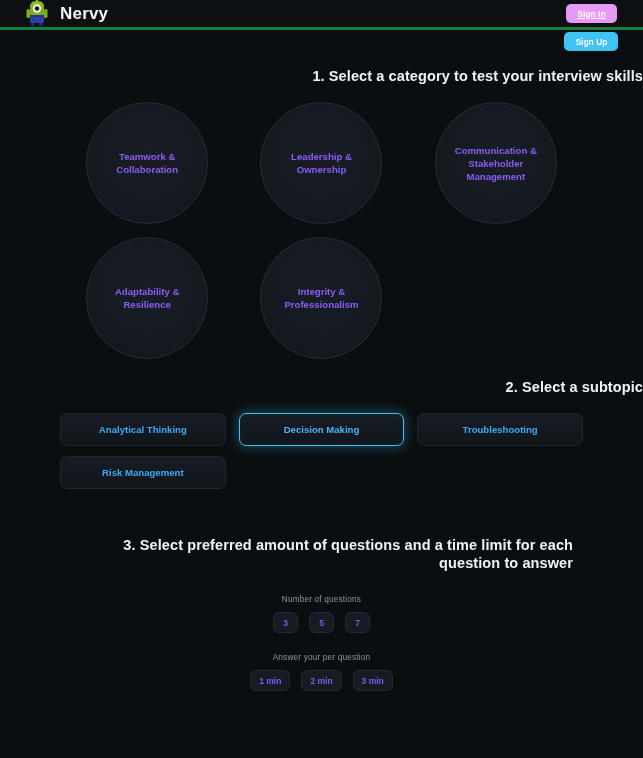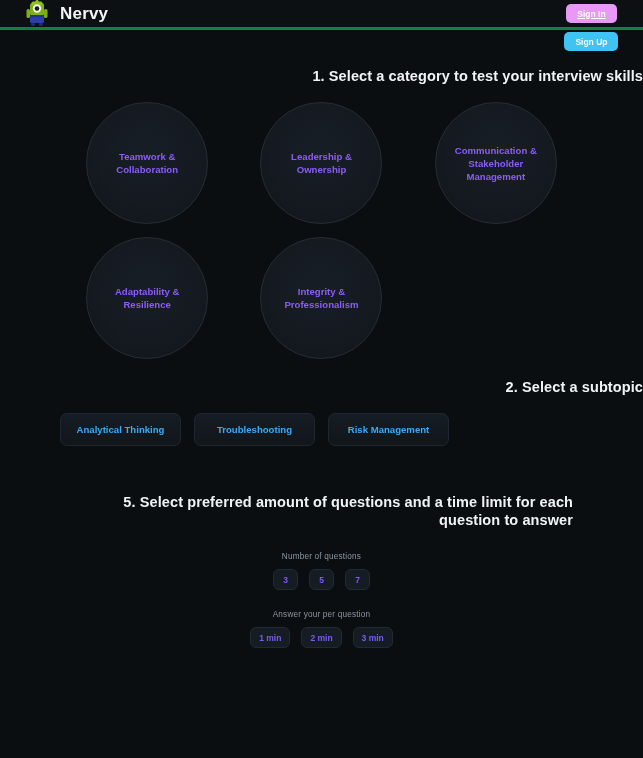--- a/index.html
+++ b/index.html
@@ -151,21 +151,21 @@
     box-shadow: 0 0 14px 2px rgba(178,77,240,0.42),
                 inset 0 0 10px rgba(178,77,240,0.07);
   }
   .circle.selected span { color: #a78bfa; }
 
   
   .subtopic-grid {
     margin: 18px auto 0;
     width: 523px;
     display: grid;
-    grid-template-columns: 1fr 1fr 1fr 1fr;
+    grid-template-columns: 1fr 1fr 1fr;
     column-gap: 13px;
     row-gap: 10px;
   }
   .subtopic {
     height: 33px;
     border-radius: 7px;
     border: 1px solid #1e2730;
     background: linear-gradient(180deg, #161c23 0%, #11161b 100%);
     color: #3da9f5;
     font-size: 9.6px;
@@ -266,25 +266,26 @@
       </div>
       <div class="circle">
         <span>Integrity &amp; Professionalism</span>
       </div>
     </div>
 
     <h2 class="section-title title-2">2. Select a subtopic</h2>
 
     <div class="subtopic-grid">
       <button class="subtopic">Analytical Thinking</button>
+      <button class="subtopic selected">Decision Making</button>
       <button class="subtopic">Troubleshooting</button>
       <button class="subtopic">Risk Management</button>
     </div>
 
-    <h2 class="section-title title-3">5. Select preferred amount of questions and a time limit for each question to answer</h2>
+    <h2 class="section-title title-3">3. Select preferred amount of questions and a time limit for each question to answer</h2>
 
     <div class="options">
 
       <div class="option-group">
         <div class="option-label">Number of questions</div>
         <div class="option-row">
           <button class="chip">3</button>
           <button class="chip">5</button>
           <button class="chip">7</button>
         </div>

